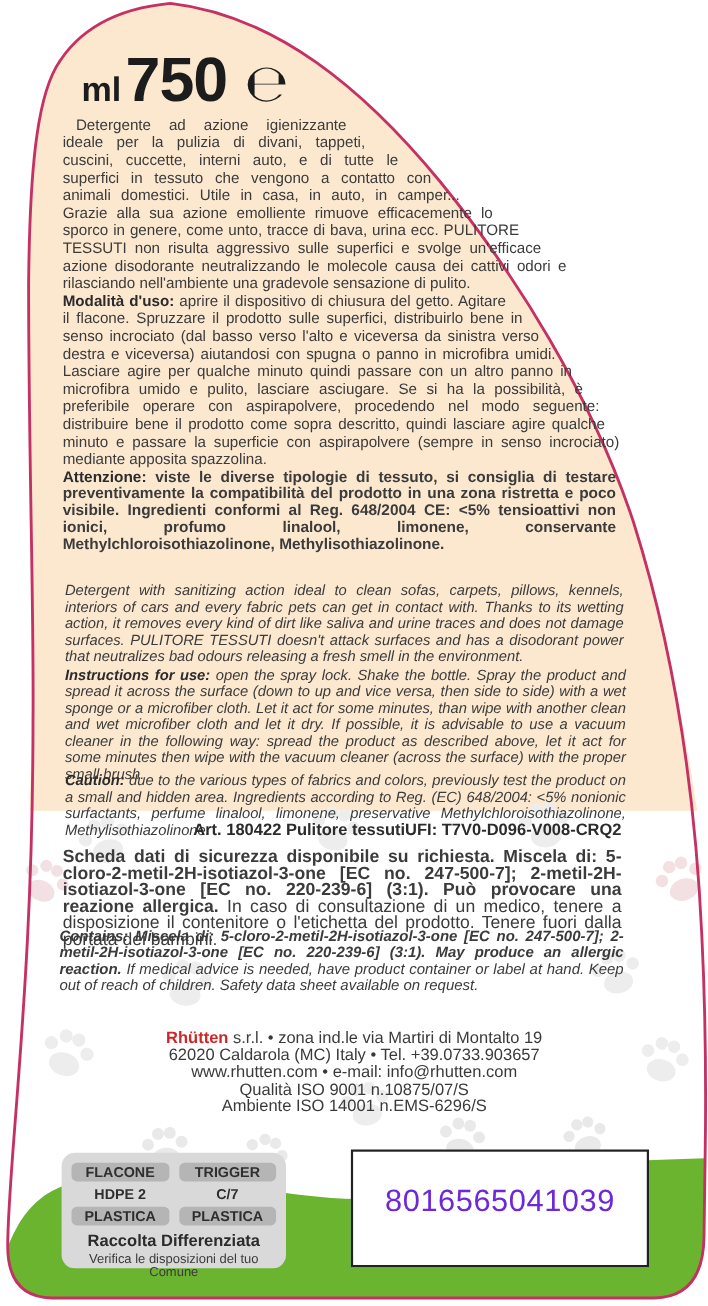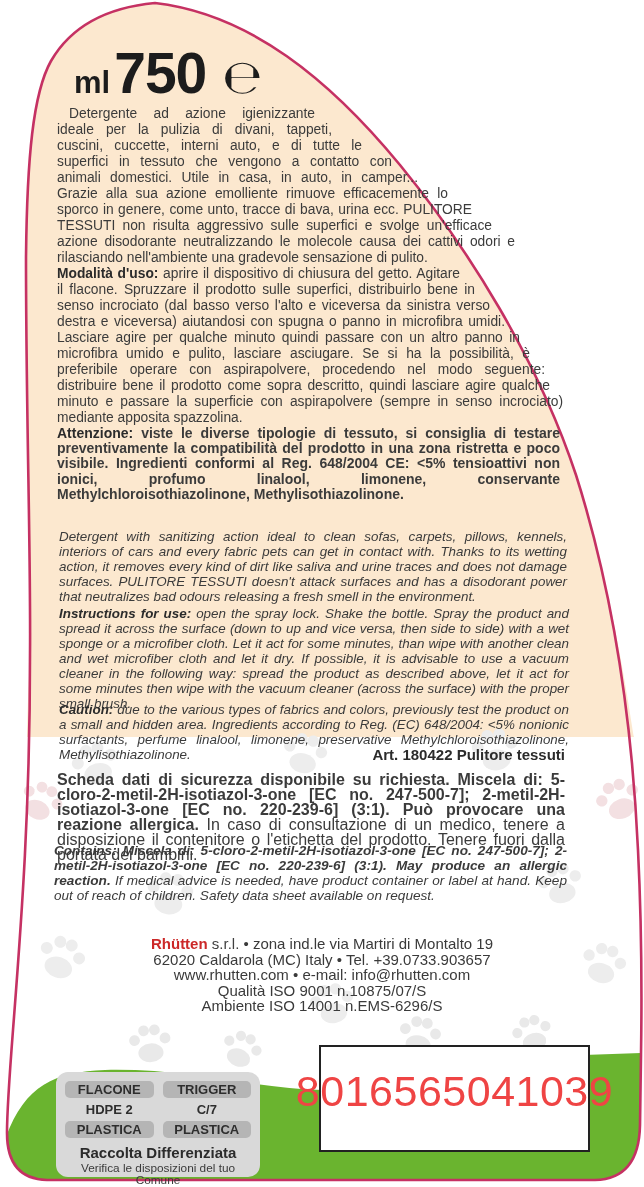--- a/index.html
+++ b/index.html
@@ -31,21 +31,21 @@
   
   .recycle{background:#d9d9d9;border-radius:12px;padding:9px 9px 5px 9px;box-sizing:border-box;}
   .rgrid{display:grid;grid-template-columns:1fr 1fr;gap:3px 9px;}
   .rcell{height:17px;line-height:17px;text-align:center;font-size:13px;font-weight:bold;color:#2e2e2e;border-radius:5px;}
   .rcell.dark{background:#b5b5b5;}
   .rfoot-title{margin-top:7px;text-align:center;font-size:15px;font-weight:bold;color:#2b2b2b;line-height:1.1;}
   .rfoot-note{text-align:center;font-size:11.8px;color:#3a3a3a;line-height:1.1;}
   
   .barcode{background:#ffffff;border:2px solid #222222;box-sizing:border-box;
            display:flex;align-items:center;justify-content:center;}
-  .barcode .num{font-size:43px;letter-spacing:0.5px;color:#ef4444;margin-top:-14px;}
+  .barcode .num{font-size:28px;letter-spacing:0.5px;color:#6d28d9;margin-top:-14px;}
 </style>
 </head>
 <body>
 
 <div class="stage">
 
   <svg class="bg" width="644" height="1187" viewBox="0 0 644 1187">
     <defs>
       <g id="paw">
         <ellipse cx="0" cy="6" rx="7" ry="5.2"></ellipse>
@@ -121,20 +121,21 @@
     <span>open the spray lock. Shake the bottle. Spray the product and spread it across the surface (down to up and vice versa, then side to side) with a wet sponge or a microfiber cloth. Let it act for some minutes, than wipe with another clean and wet microfiber cloth and let it dry. If possible, it is advisable to use a vacuum cleaner in the following way: spread the product as described above, let it act for some minutes then wipe with the vacuum cleaner (across the surface) with the proper small brush.</span>
   </div>
 
   <div class="abs para p-en" style="left:59px;top:670px;width:510px;">
     <b>Caution:</b>
     <span>due to the various types of fabrics and colors, previously test the product on a small and hidden area. Ingredients according to Reg. (EC) 648/2004: &lt;5% nonionic surfactants, perfume linalool, limonene, preservative Methylchloroisothiazolinone, Methylisothiazolinone.</span>
   </div>
 
   <div class="abs artrow" style="left:62px;top:746px;width:503px;">
     <span>Art. 180422 Pulitore tessuti</span>
+    <span>UFI: T7V0-D096-V008-CRQ2</span>
   </div>
 
   <div class="abs safety" style="left:57px;top:772px;width:508px;">
     <b>Scheda dati di sicurezza disponibile su richiesta. Miscela di: 5-cloro-2-metil-2H-isotiazol-3-one [EC no. 247-500-7]; 2-metil-2H-isotiazol-3-one [EC no. 220-239-6] (3:1). Può provocare una reazione allergica.</b>
     <span>In caso di consultazione di un medico, tenere a disposizione il contenitore o l'etichetta del prodotto. Tenere fuori dalla portata dei bambini.</span>
   </div>
 
   <div class="abs safety-en" style="left:54px;top:843px;width:513px;">
     <b>Contains: Miscela di: 5-cloro-2-metil-2H-isotiazol-3-one [EC no. 247-500-7]; 2-metil-2H-isotiazol-3-one [EC no. 220-239-6] (3:1). May produce an allergic reaction.</b>
     <span>If medical advice is needed, have product container or label at hand. Keep out of reach of children. Safety data sheet available on request.</span>
@@ -143,21 +144,21 @@
   <div class="abs company" style="left:62px;top:936px;width:520px;">
     <div>
       <span class="brand">Rhütten</span><span class="red"> s.r.l.</span><span> • zona ind.le via Martiri di Montalto 19</span>
     </div>
     <div>62020 Caldarola (MC) Italy • Tel. +39.0733.903657</div>
     <div>www.rhutten.com • e-mail: info@rhutten.com</div>
     <div>Qualità ISO 9001 n.10875/07/S</div>
     <div>Ambiente ISO 14001 n.EMS-6296/S</div>
   </div>
 
-  <div class="abs recycle" style="left:56px;top:1072px;width:204px;height:105px;">
+  <div class="abs recycle" style="left:56px;top:1048px;width:204px;height:105px;">
     <div class="rgrid">
       <div class="rcell dark">FLACONE</div>
       <div class="rcell dark">TRIGGER</div>
       <div class="rcell">HDPE 2</div>
       <div class="rcell">C/7</div>
       <div class="rcell dark">PLASTICA</div>
       <div class="rcell dark">PLASTICA</div>
     </div>
     <div class="rfoot-title">Raccolta Differenziata</div>
     <div class="rfoot-note">Verifica le disposizioni del tuo Comune</div>

